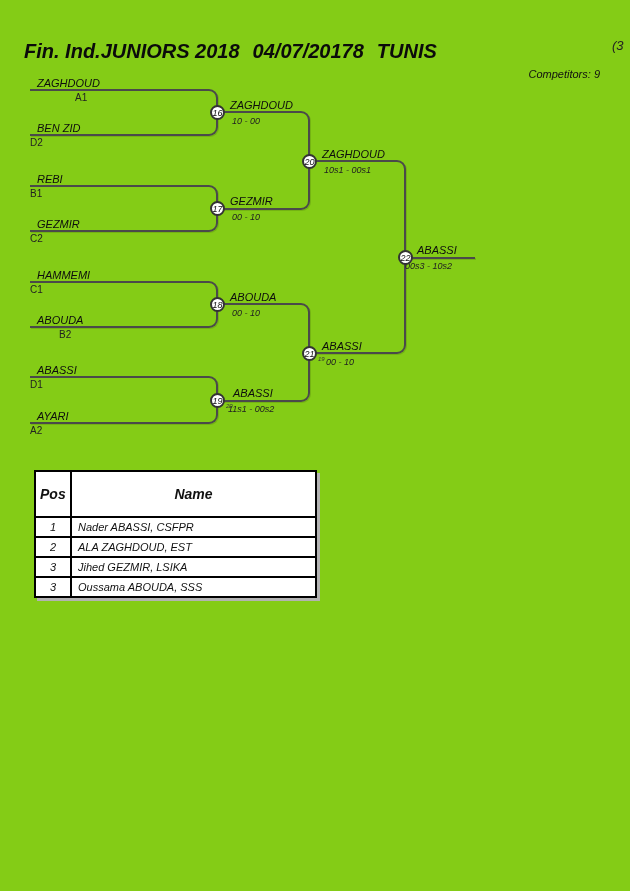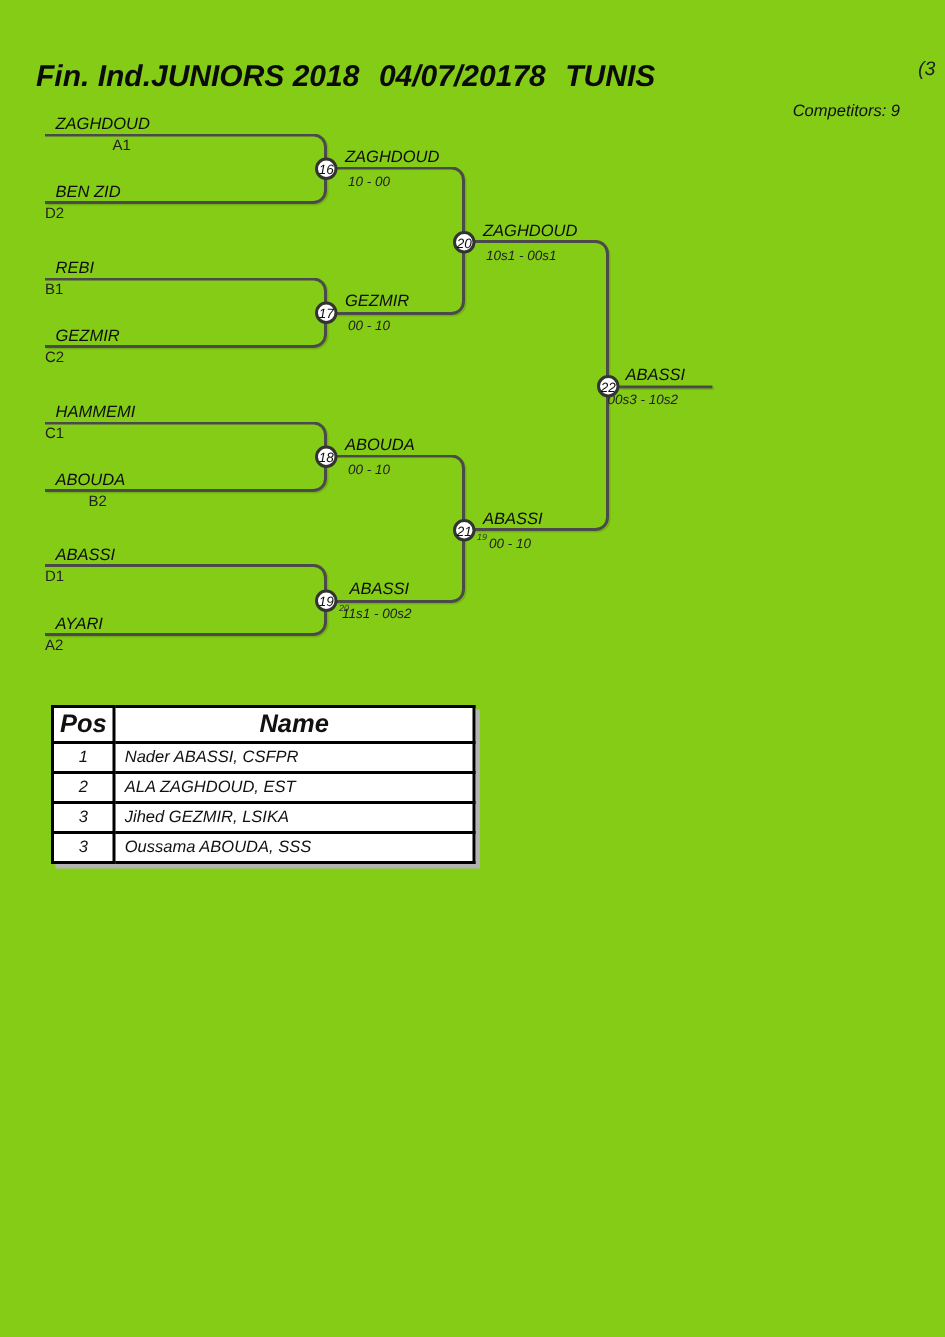--- a/index.html
+++ b/index.html
@@ -25,21 +25,21 @@
   .winner-name{position:absolute;font-size:11px;font-style:italic;color:#0d0d0d;white-space:nowrap;z-index:2;}
   .score{position:absolute;font-size:9px;font-style:italic;color:#222;white-space:nowrap;z-index:2;}
   .match-tag{position:absolute;font-size:6px;font-style:italic;color:#333;white-space:nowrap;z-index:3;}
 
   
   .results-title{position:absolute;left:34px;top:454px;width:283px;text-align:center;
                  font-size:11px;font-weight:bold;font-style:italic;color:#0b0b0b;}
   table.results{position:absolute;left:34px;top:470px;width:283px;border-collapse:collapse;
                 background:#fff;box-shadow:3px 3px 0 #b3b3b3;}
   table.results, table.results td, table.results th{border:2px solid #000;}
-  table.results th{font-size:17px;font-weight:bold;font-style:italic;height:16px;padding:1px 4px;}
+  table.results th{font-size:14px;font-weight:bold;font-style:italic;height:16px;padding:14px 4px;}
   table.results td{font-size:11px;font-style:italic;height:16px;padding:1px 6px;}
   th.pos-col{width:26px;text-align:left;}
   th.name-col{text-align:center;}
   td.pos-cell{text-align:center;}
   td.name-cell{text-align:left;}
 </style>
 </head>
 <body>
 
 <div class="sheet">

